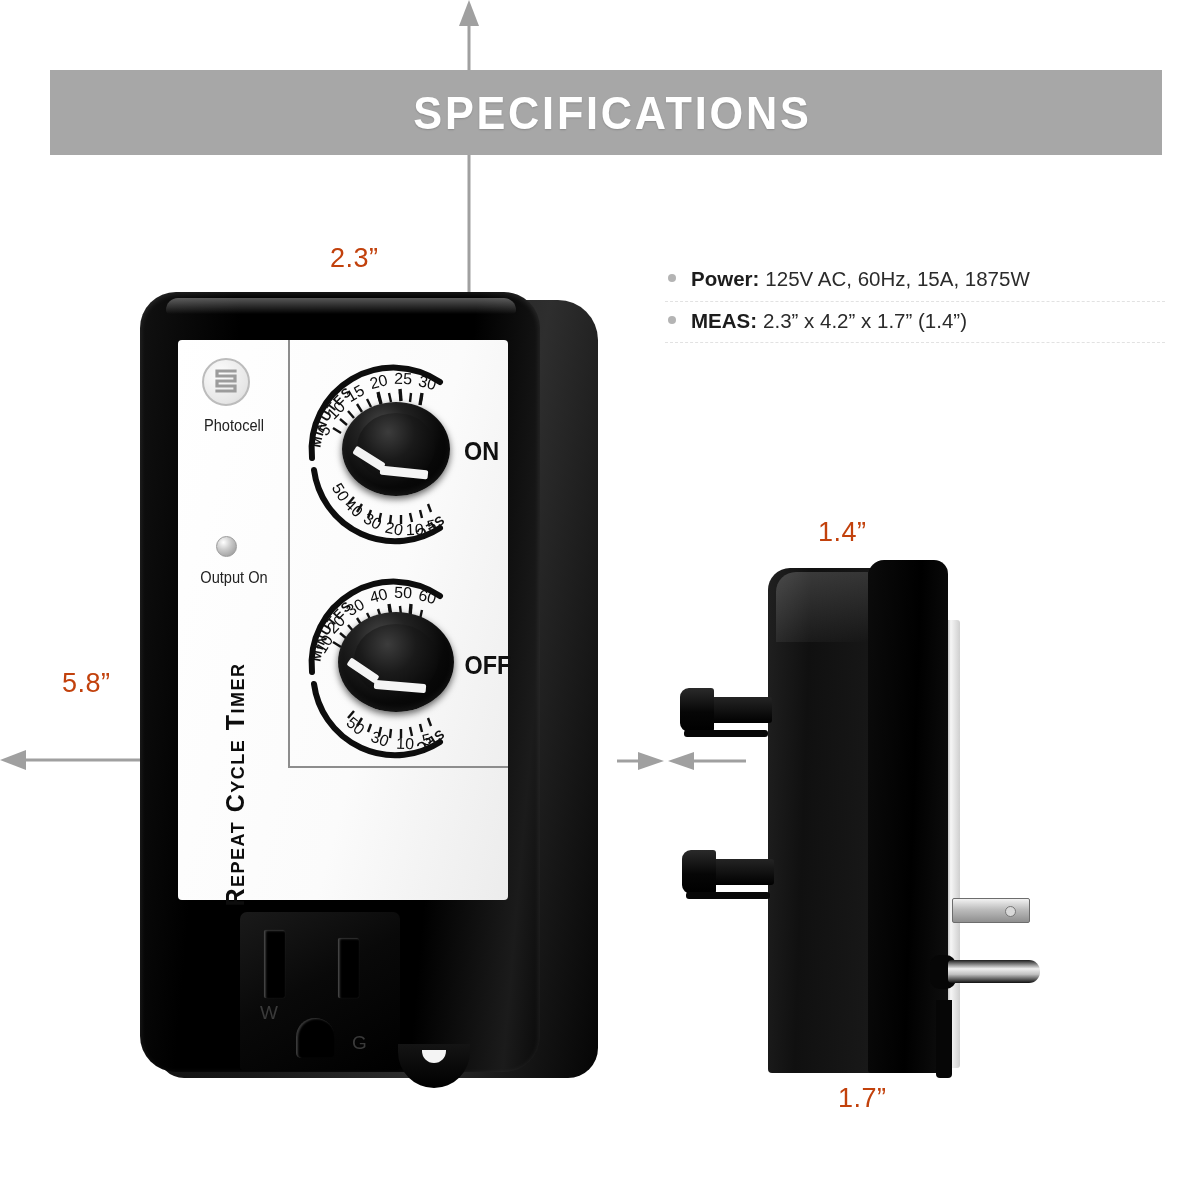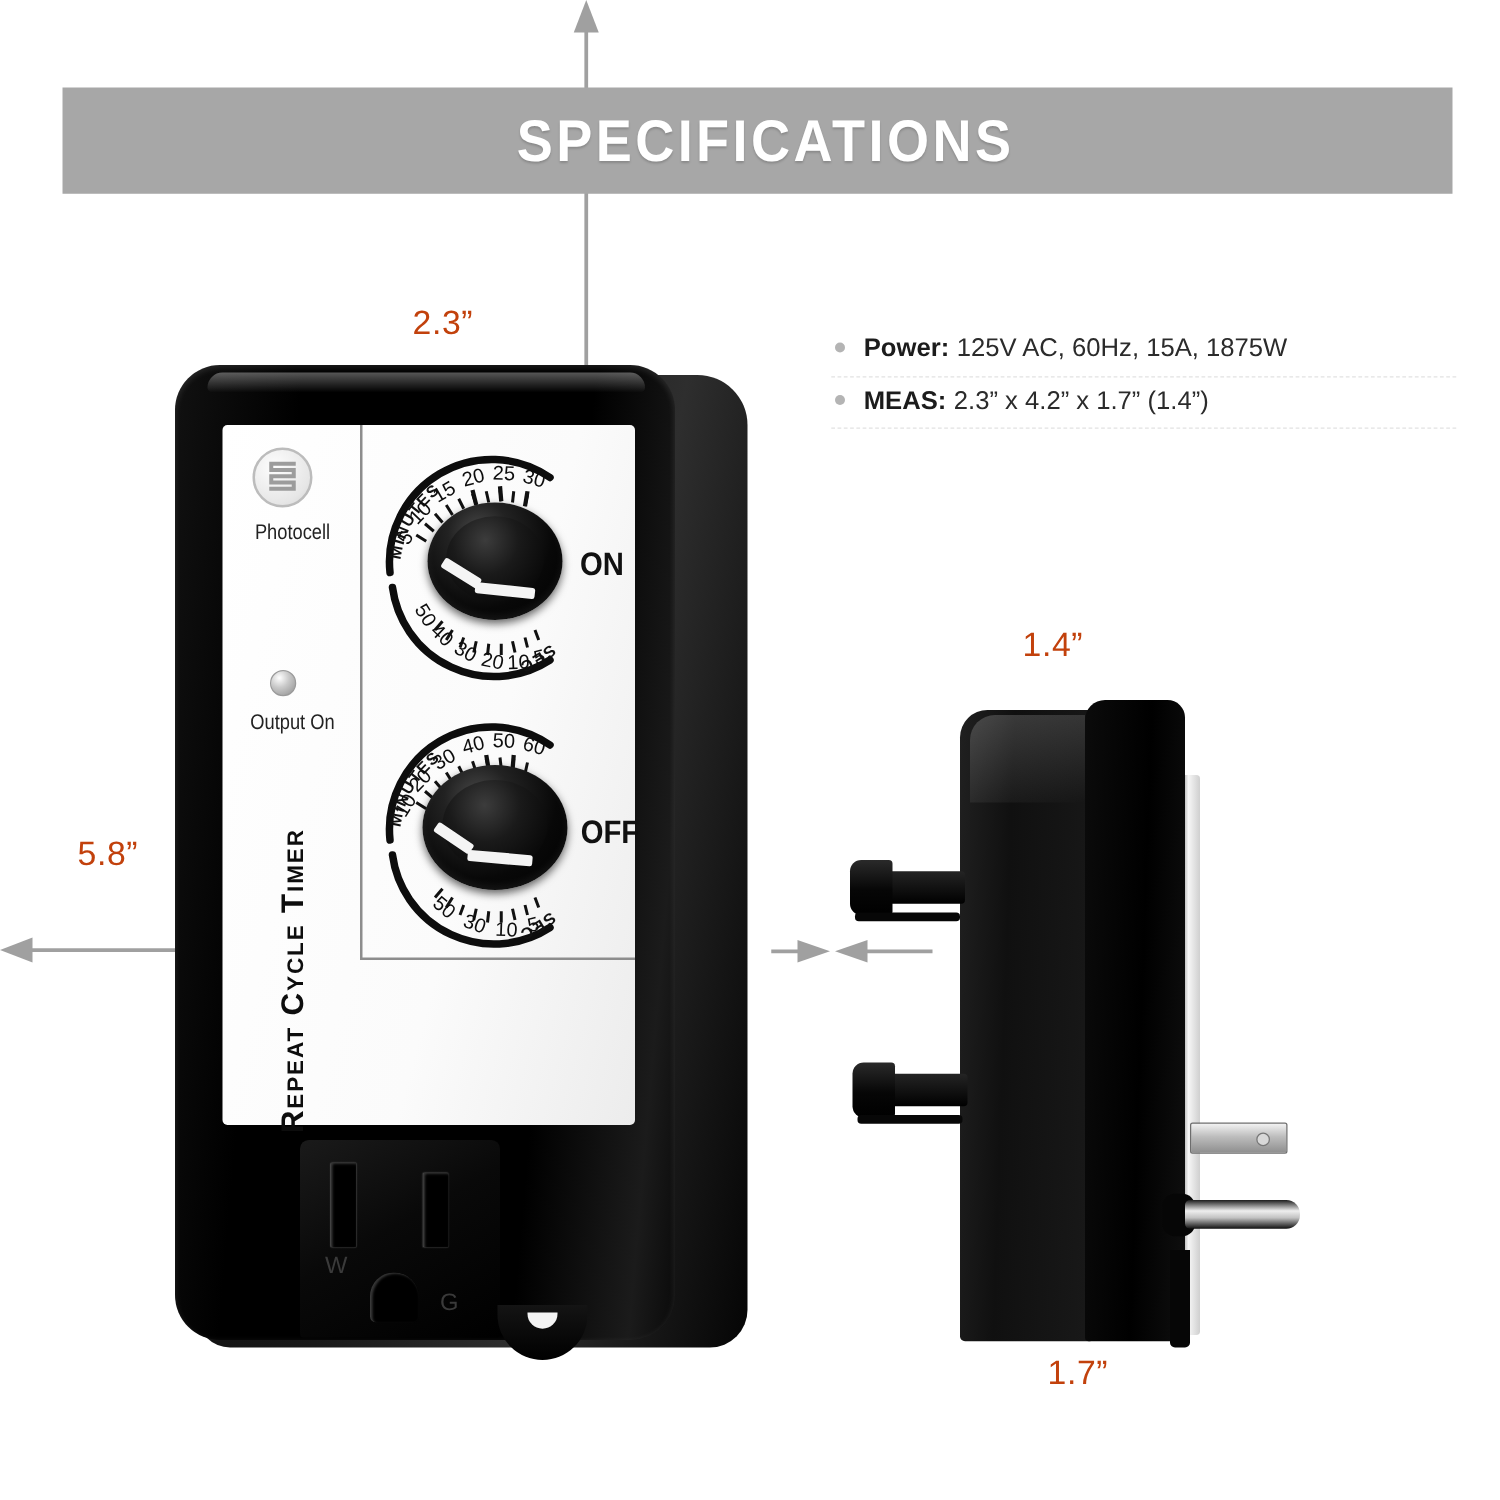--- a/index.html
+++ b/index.html
@@ -89,21 +89,21 @@
   
   #dim-width-front { left: 140px; top: 248px; width: 450px; height: 30px; }
   #dim-width-front-label { left: 330px; top: 243px; }
 
   
   #dim-height-front { left: 88px; top: 305px; width: 30px; height: 775px; }
   #dim-height-front-label { left: 62px; top: 668px; }
 
   
   #dim-depth-side { left: 765px; top: 522px; width: 175px; height: 28px; }
-  #dim-depth-side-label { left: 818px; top: 501px; }
+  #dim-depth-side-label { left: 818px; top: 517px; }
 
   
   #dim-width-side { left: 760px; top: 1088px; width: 215px; height: 28px; }
   #dim-width-side-label { left: 838px; top: 1083px; }
 
   
   #front-unit {
     position: absolute;
     left: 140px;
     top: 292px;

